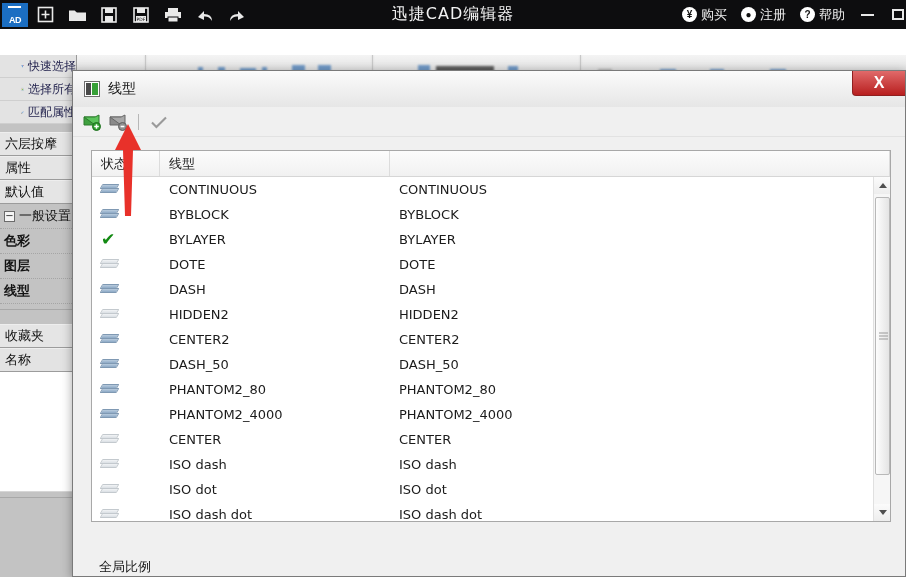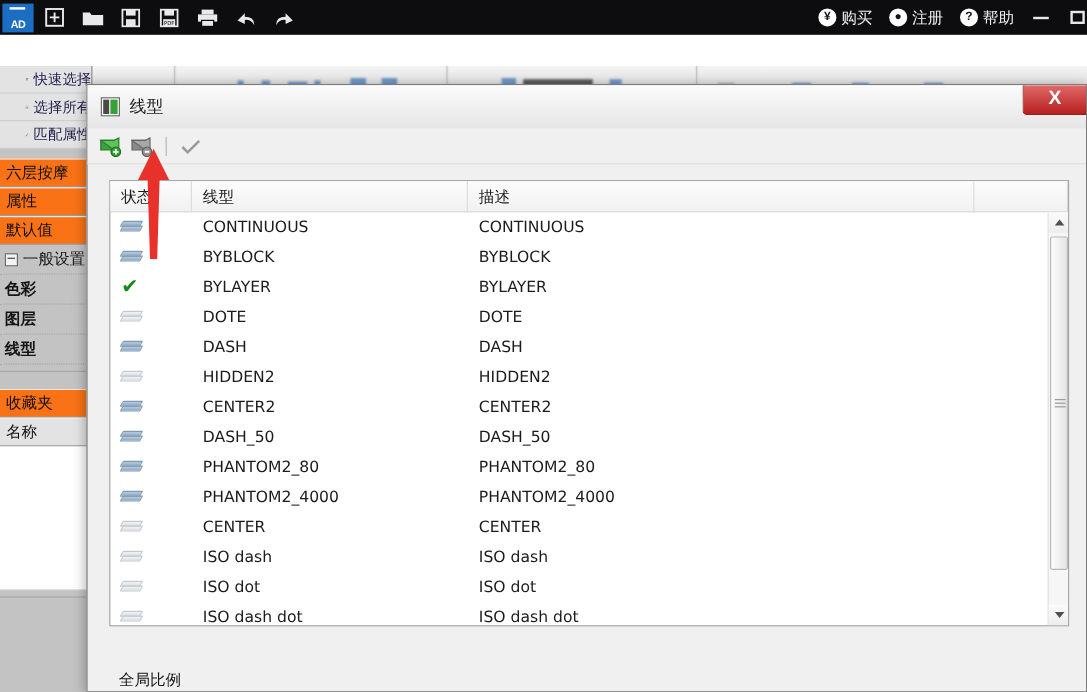--- a/index.html
+++ b/index.html
@@ -112,21 +112,21 @@
   .lp-tool {
     height: 23px; display: flex; align-items: center; gap: 4px;
     padding-left: 21px; font-size: 12px; color: #1e1e4a;
     background: #e3e3e3; border-bottom: 1px solid #cfcfcf;
     white-space: nowrap;
     font-family: "DejaVu Sans", "Liberation Sans", sans-serif;
   }
   .lp-gap { height: 8px; background:#c3c3c3; }
   .lp-head {
     height: 24px; display: flex; align-items: center; padding-left: 5px;
-    font-size: 13px; color: #0f0f0f; background: #f97316;
+    font-size: 13px; color: #0f0f0f; background: #e5e5e5;
     border-top: 1px solid #eeeeee; border-bottom: 1px solid #9c9c9c;
     white-space: nowrap;
     font-family: "DejaVu Sans", "Liberation Sans", sans-serif;
   }
   .lp-row {
     height: 25px; display: flex; align-items: center;
     font-size: 13px; color: #141414; background: #c3c3c3;
     border-bottom: 1px dotted #a5a5a5;
     white-space: nowrap; padding-left: 4px;
     font-family: "DejaVu Sans", "Liberation Sans", sans-serif;
@@ -332,20 +332,21 @@
             <path d="M3 10 L9 4 L9 7 Q17 7 17 14 Q14 9 9 9.6 L9 13 Z" fill="#e9e9e9"></path>
           </svg>
       </div>
       <div class="qbtn">
         <svg width="20" height="16" viewBox="0 0 20 16">
             <path d="M17 10 L11 4 L11 7 Q3 7 3 14 Q6 9 11 9.6 L11 13 Z" fill="#e9e9e9"></path>
           </svg>
       </div>
     </div>
 
+    <div class="app-title">迅捷CAD编辑器</div>
 
     <div class="tb-right">
       <div class="tb-item">
         <span class="circ">¥</span>
         <span>购买</span>
       </div>
       <div class="tb-item">
         <span class="circ">●</span>
         <span>注册</span>
       </div>
@@ -489,21 +490,20 @@
         <svg width="18" height="18" viewBox="0 0 18 18">
             <path d="M2 9.5l4.4 4.4L16 4.4" fill="none" stroke="#9a9a9a" stroke-width="2.1"></path>
           </svg>
       </div>
     </div>
 
     <div class="listwrap">
       <div class="lhead">
         <div class="c-status">状态</div>
         <div class="c-type">线型</div>
-        <div class="c-desc">描述</div>
         <div class="c-x"></div>
       </div>
       <div class="lbody">
         <div id="rows">
             <div class="lrow">
               <div class="cell-status">
                 <span class="stack dark">
                   <i></i>
                   <i></i>
                 </span>

